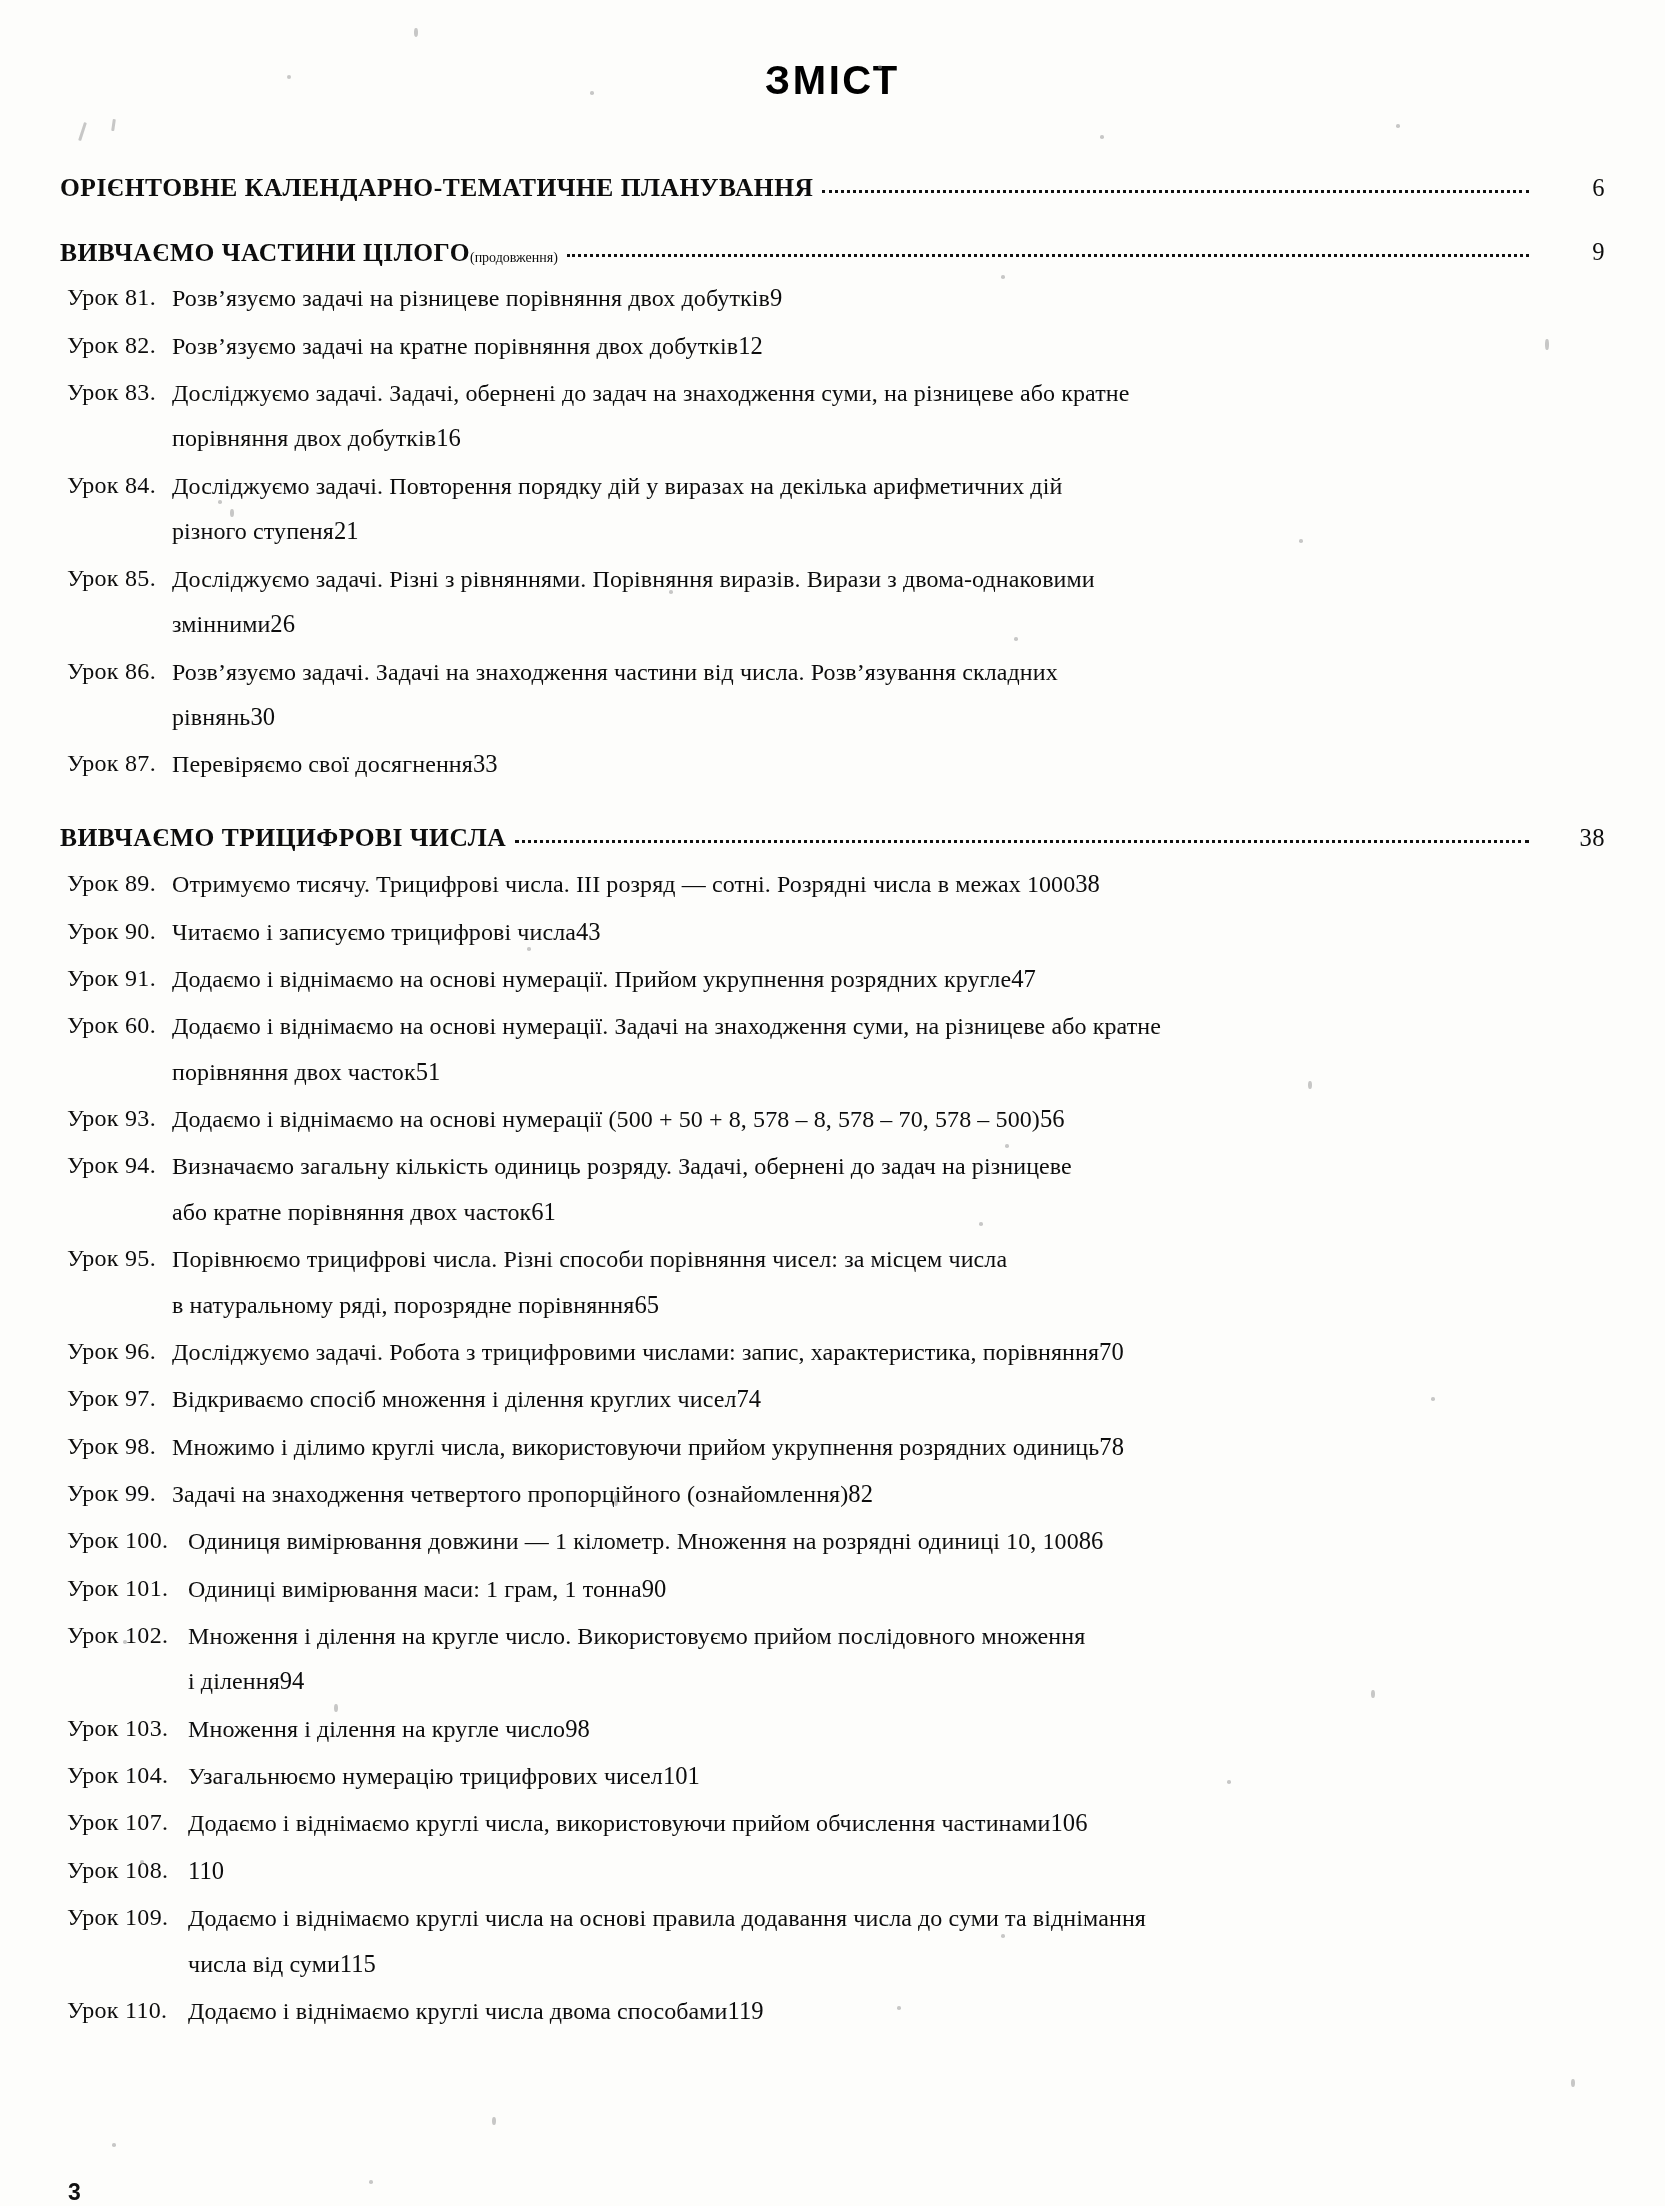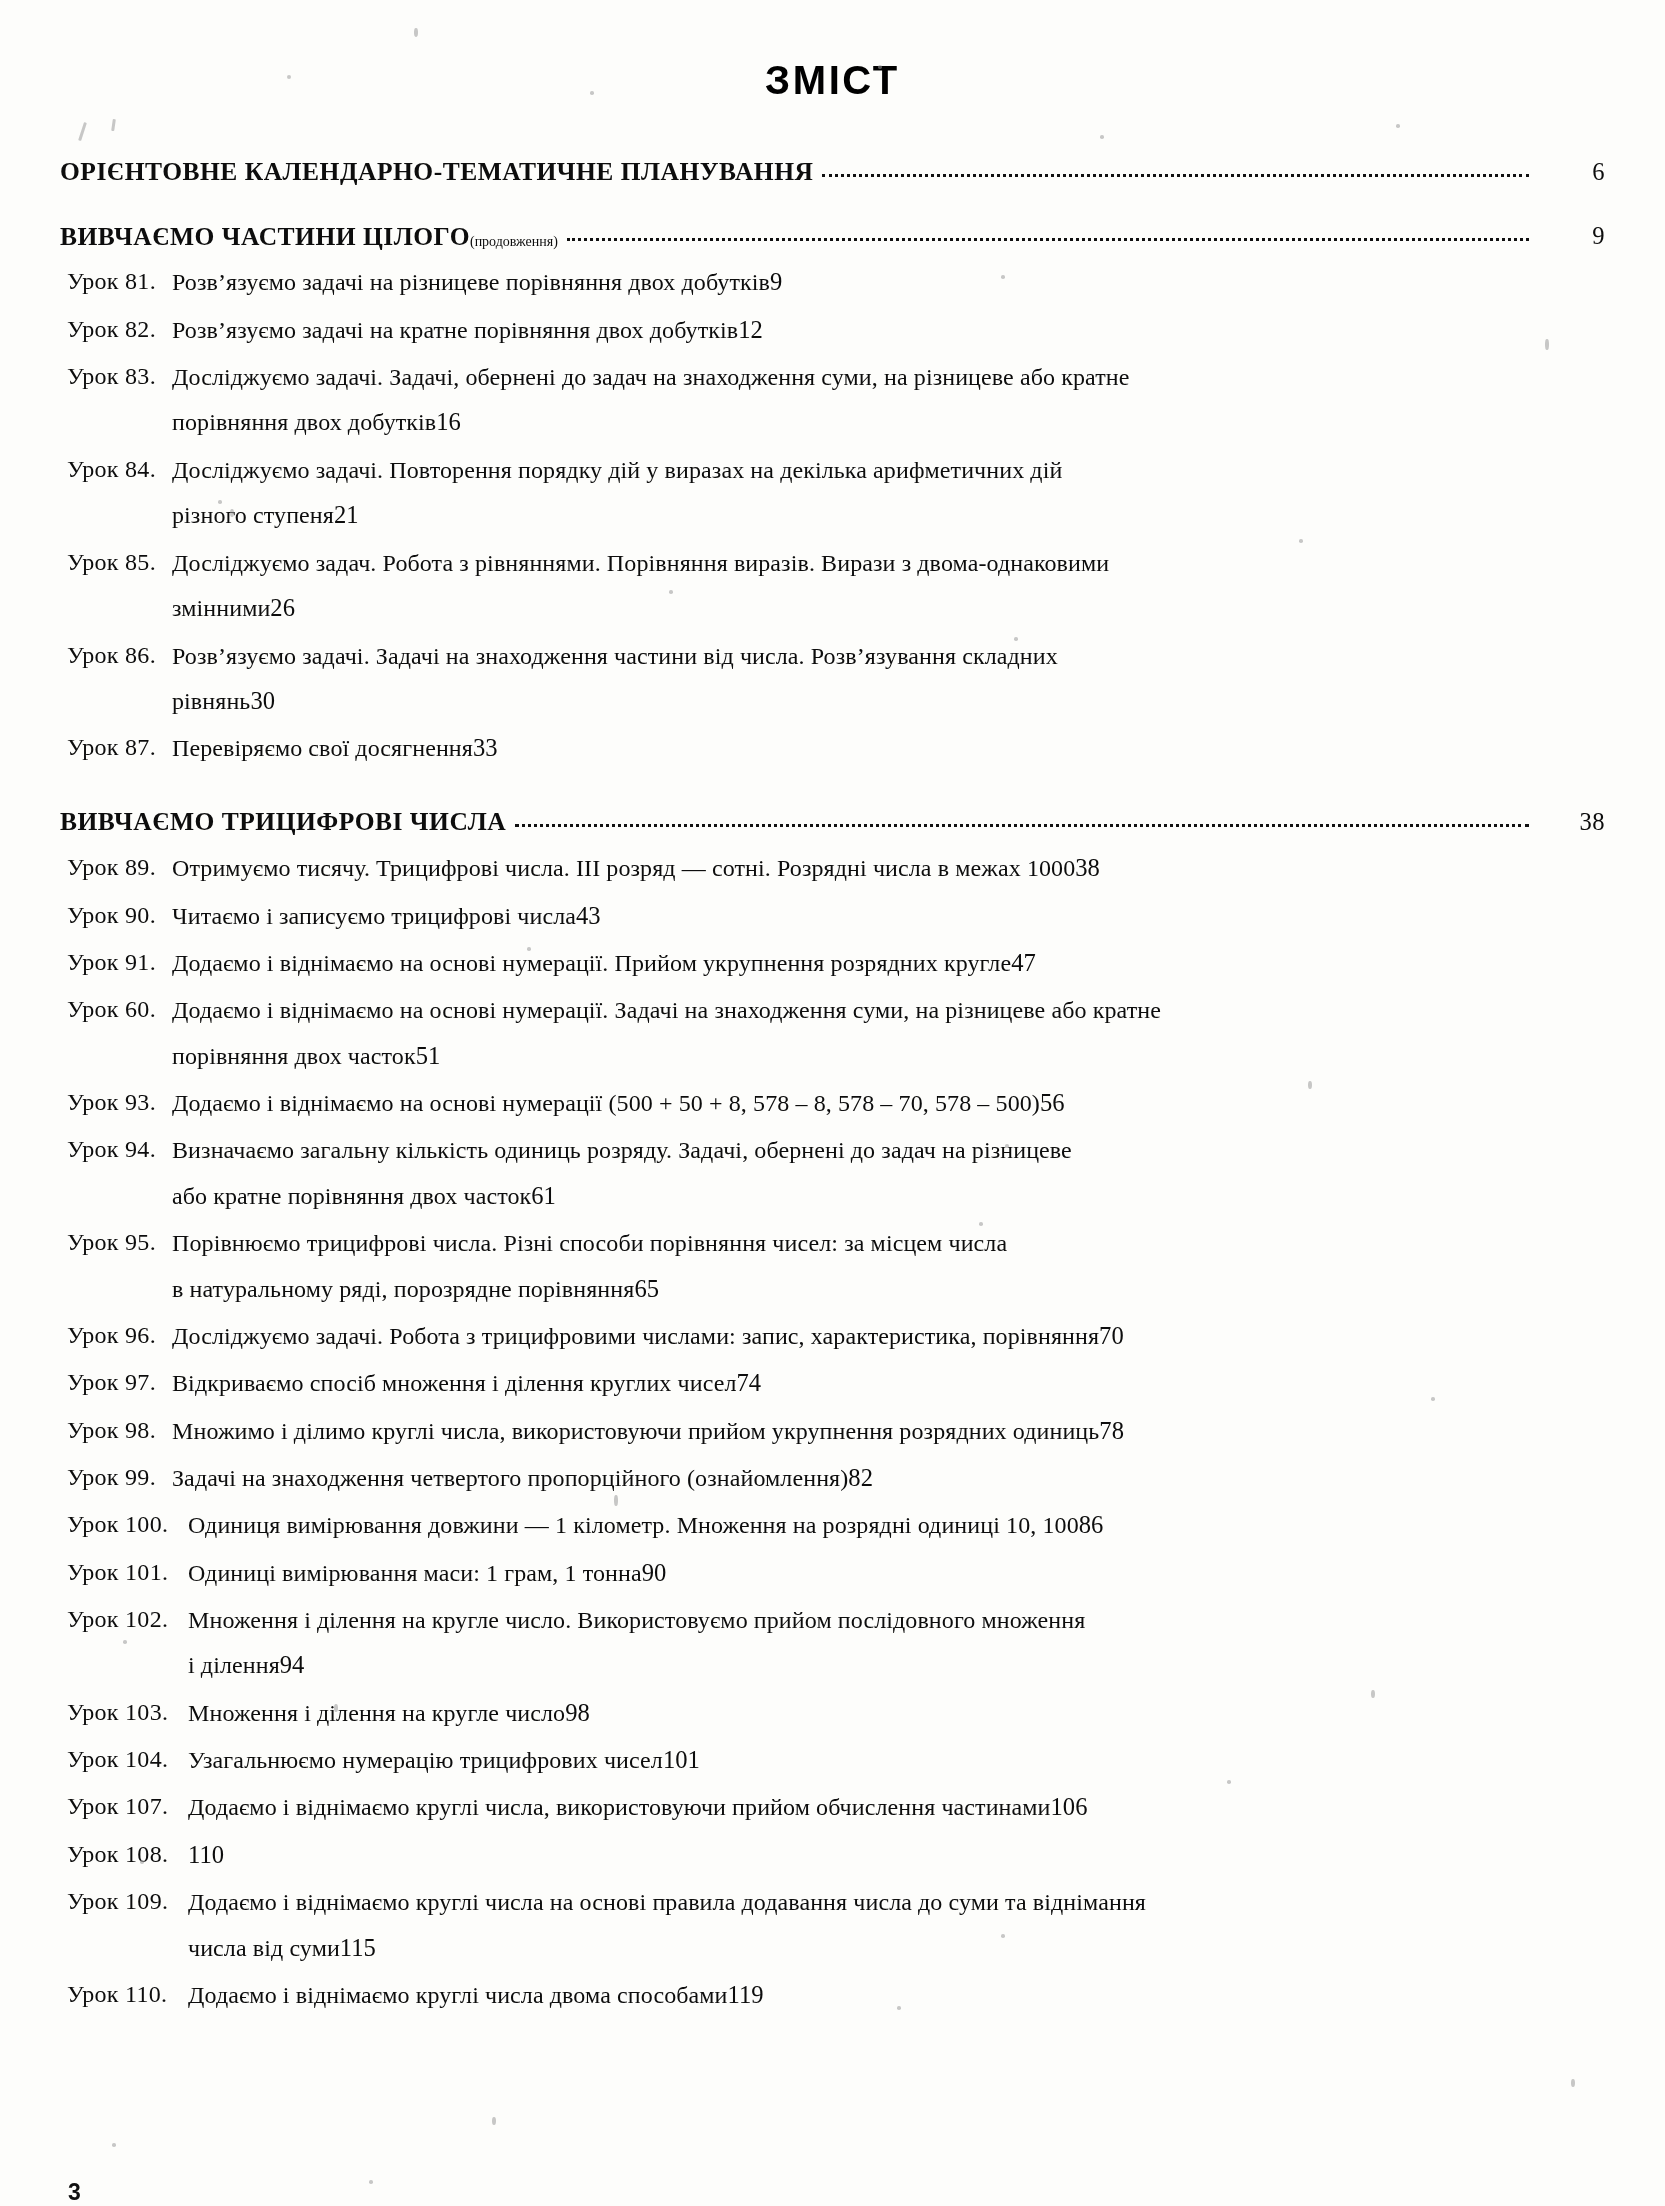--- a/index.html
+++ b/index.html
@@ -54,20 +54,21 @@
     top: 147px;
     width: 1545px;
   }
 
   
   .row {
     display: flex;
     align-items: flex-end;
     width: 100%;
     line-height: 1.0;
+    margin-top: 16px;
   }
 
   .row .leader {
     flex: 1 1 auto;
     min-width: 12.3px;
     margin: 0 8.8px 7px 8.8px;
     border-bottom: 3.5px dotted #111;
     height: 0;
   }
 
@@ -241,21 +242,21 @@
             <span class="txt">різного ступеня</span>
             <span class="leader"></span>
             <span class="pageno">21</span>
           </span>
         </span>
       </div>
       <div class="lesson-row lesson">
         <span class="lesson-no">Урок 85.</span>
         <span class="lesson-body">
           <span class="line first-nodots">
-            <span class="txt">Досліджуємо задач. Робота з рівняннями. Порівняння виразів. Вирази з двома-однаковими</span>
+            <span class="txt">Досліджуємо задачі. Різні з рівняннями. Порівняння виразів. Вирази з двома-однаковими</span>
             <span class="spacer"></span>
             <span class="pageno invisible">000</span>
           </span>
           <span class="line">
             <span class="txt">змінними</span>
             <span class="leader"></span>
             <span class="pageno">26</span>
           </span>
         </span>
       </div>

